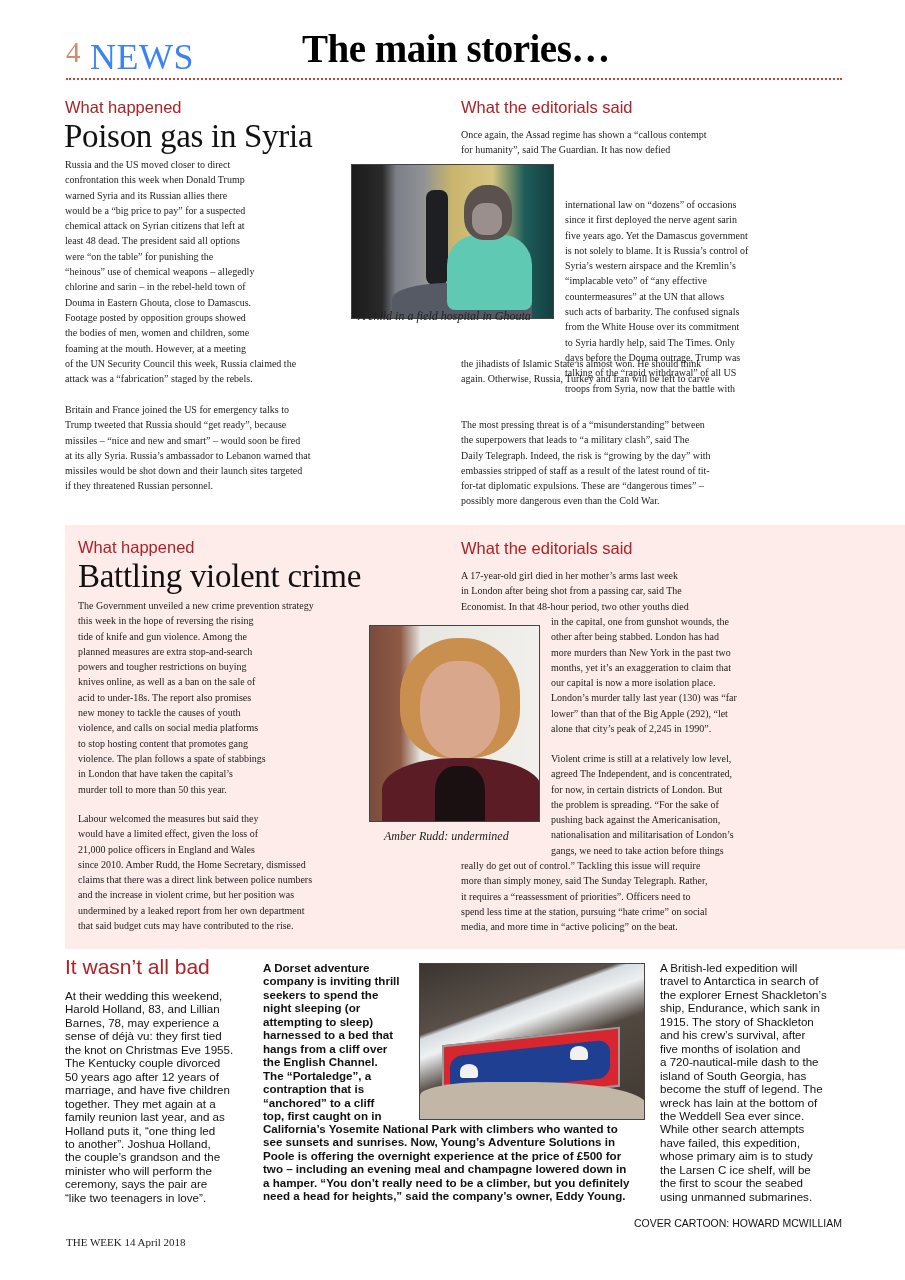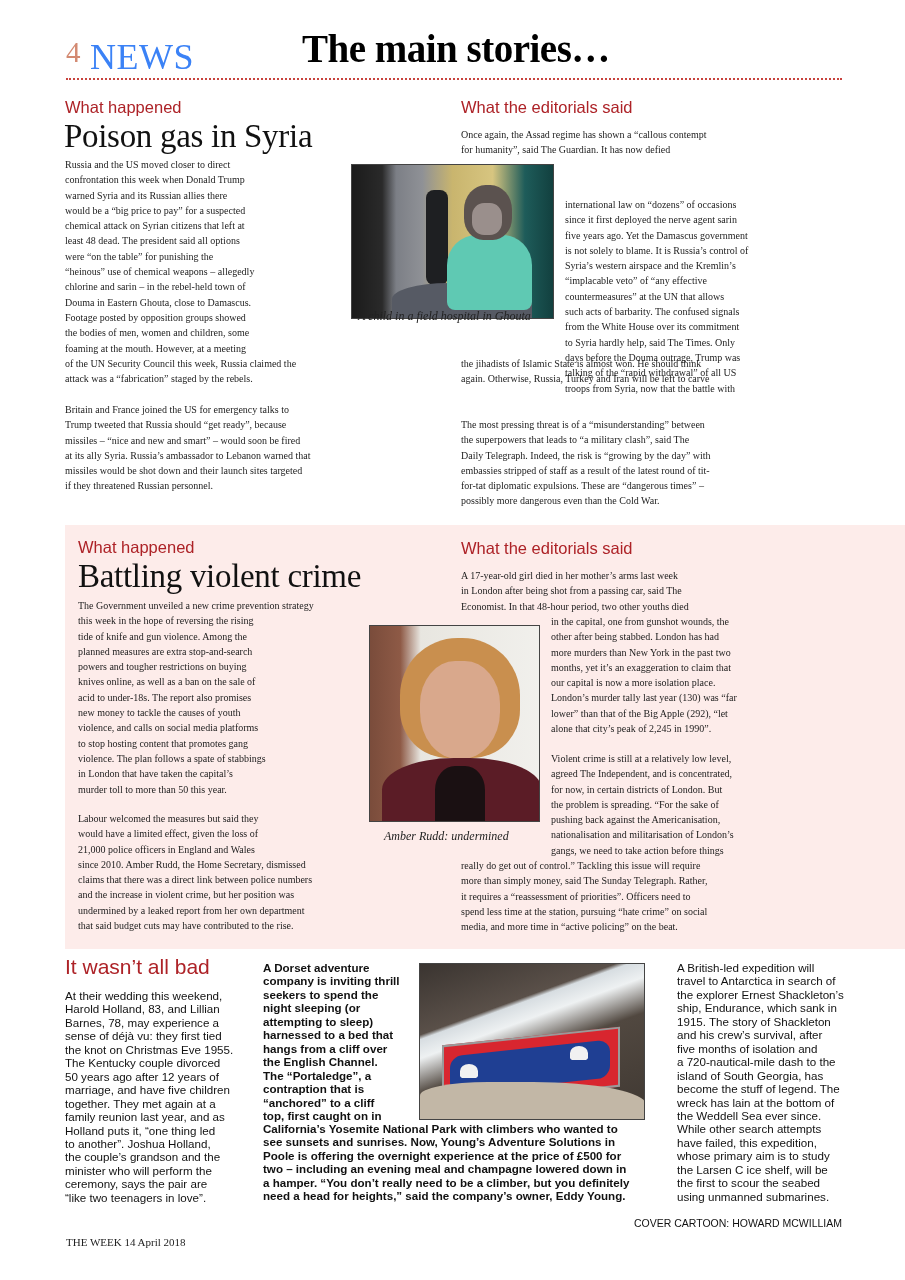--- a/index.html
+++ b/index.html
@@ -261,21 +261,21 @@
 </div>
 <div class="abs sans-text bold-text" style="left:263px; top:1122px;">
     <span class="ln">California’s Yosemite National Park with climbers who wanted to</span>
     <span class="ln">see sunsets and sunrises. Now, Young’s Adventure Solutions in</span>
     <span class="ln">Poole is offering the overnight experience at the price of £500 for</span>
     <span class="ln">two – including an evening meal and champagne lowered down in</span>
     <span class="ln">a hamper. “You don’t really need to be a climber, but you definitely</span>
     <span class="ln">need a head for heights,” said the company’s owner, Eddy Young.</span>
   </div>
 
-<div class="abs sans-text" style="left:660px; top:961px;margin-left:17px;">
+<div class="abs sans-text" style="left:660px; top:961px;">
     <span class="ln">A British-led expedition will</span>
     <span class="ln">travel to Antarctica in search of</span>
     <span class="ln">the explorer Ernest Shackleton’s</span>
     <span class="ln">ship, Endurance, which sank in</span>
     <span class="ln">1915. The story of Shackleton</span>
     <span class="ln">and his crew’s survival, after</span>
     <span class="ln">five months of isolation and</span>
     <span class="ln">a 720-nautical-mile dash to the</span>
     <span class="ln">island of South Georgia, has</span>
     <span class="ln">become the stuff of legend. The</span>

